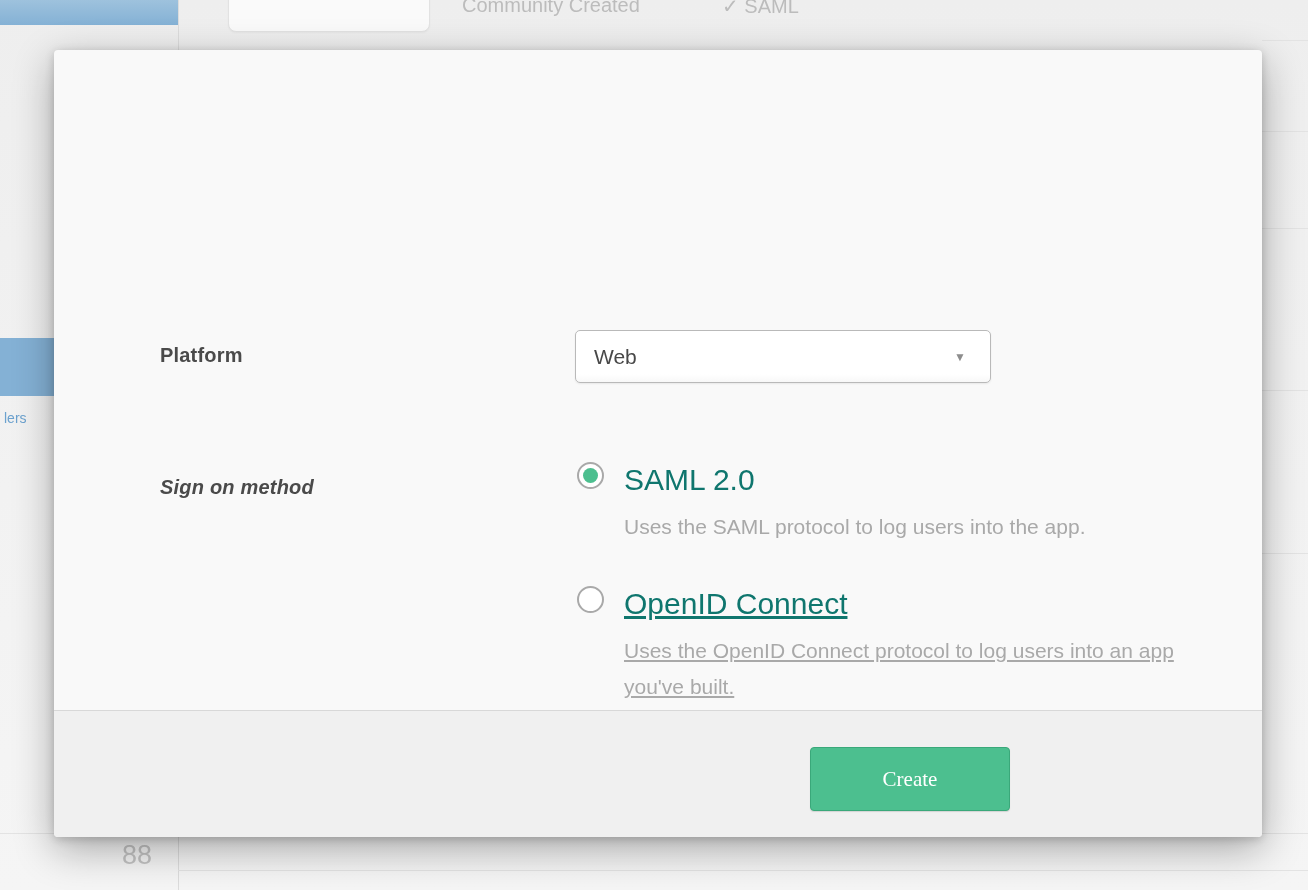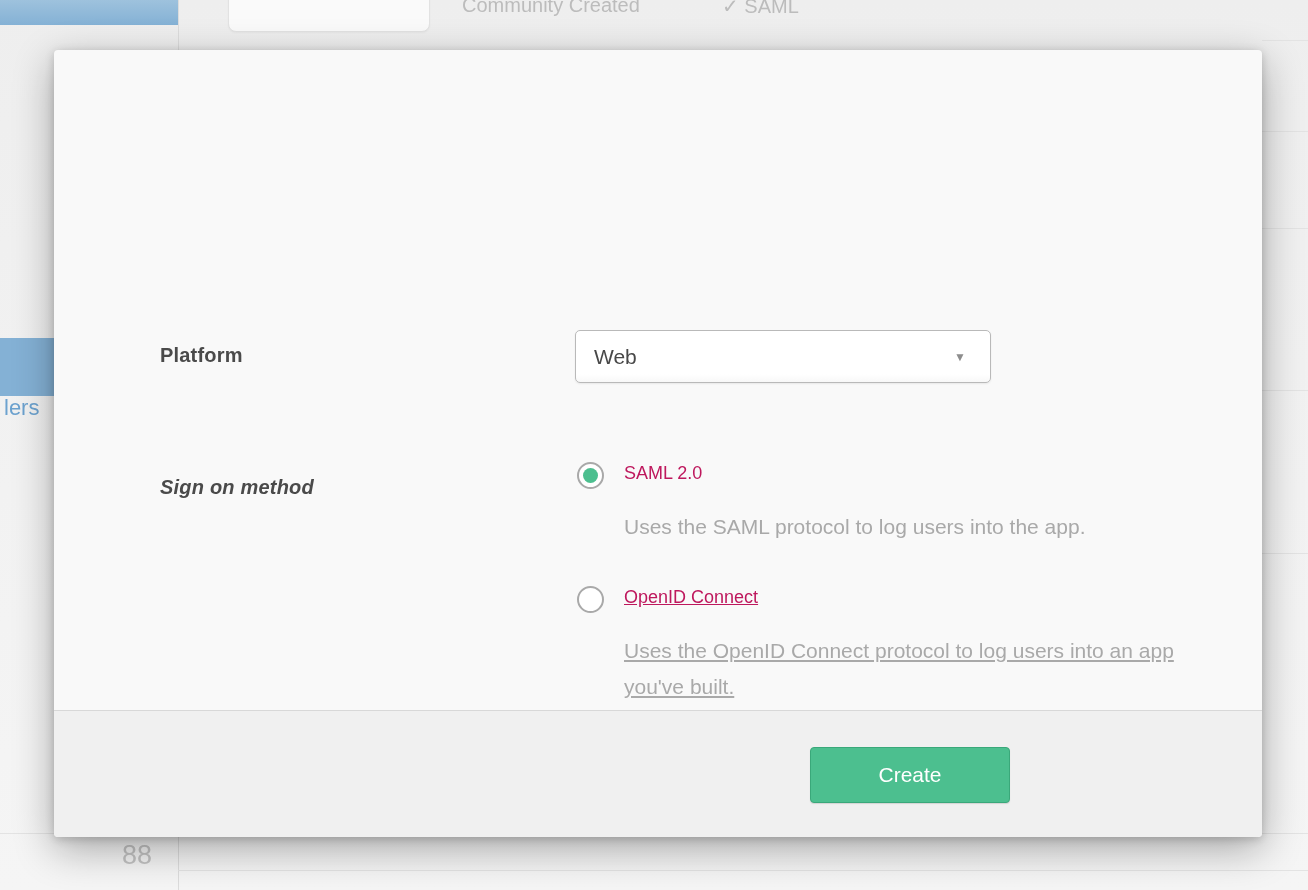--- a/index.html
+++ b/index.html
@@ -31,21 +31,21 @@
   .bd-text {
     position: absolute; color: #bcbcbc; font-size: 20px; white-space: nowrap;
   }
   .bd-community { left: 462px; top: -6px; }
   .bd-saml { left: 722px; top: -6px; }
   .bd-sidebar-highlight {
     position: absolute; left: 0; top: 338px; width: 56px; height: 58px;
     background: #84b1d5;
   }
   .bd-providers {
-    position: absolute; left: 4px; top: 395px; color: #6ca2cf; font-size: 22px;
+    position: absolute; left: 4px; top: 410px; color: #6ca2cf; font-size: 14px;
   }
   .bd-rownum {
     position: absolute; left: 122px; top: 840px; color: #c3c3c3; font-size: 27px;
   }
   .bd-hline { position: absolute; height: 1px; background: #e3e3e3; }
   .hl-1 { left: 1262px; top: 40px;  width: 46px; }
   .hl-2 { left: 1262px; top: 131px; width: 46px; }
   .hl-3 { left: 1262px; top: 228px; width: 46px; }
   .hl-4 { left: 1262px; top: 390px; width: 46px; }
   .hl-5 { left: 1262px; top: 553px; width: 46px; }
@@ -97,40 +97,40 @@
   .radio-outer {
     position: absolute; left: 475px; width: 27px; height: 27px;
     background: #ffffff; border: 2px solid #a9a9a9; border-radius: 50%;
     display: flex; align-items: center; justify-content: center; cursor: pointer;
   }
   .radio-saml   { top: 304px; }
   .radio-openid { top: 428px; }
   .radio-dot { width: 15px; height: 15px; border-radius: 50%; background: #4cbf8f; }
 
   .option-label {
-    position: absolute; left: 522px; color: #be185d; font-size: 18px; cursor: pointer;
+    position: absolute; left: 522px; color: #0f766e; font-size: 30px; cursor: pointer;
   }
   .opt-label-saml   { top: 305px; }
   .opt-label-openid { top: 429px; text-decoration: underline; }
 
   .option-desc {
     position: absolute; left: 522px; color: #a9a9a9; font-size: 21px;
     line-height: 36px; max-width: 610px;
   }
   .opt-desc-saml   { top: 351px; text-align: center; }
   .opt-desc-openid { top: 475px; text-decoration: underline; }
 
   .modal-footer {
     position: absolute; left: 0; top: 660px; width: 100%; height: 127px;
     background: #f0f0f0; border-top: 1px solid #d8d8d8; border-radius: 0 0 4px 4px;
   }
   .btn {
-    position: absolute; top: 36px; height: 56px; border-radius: 4px;
+    position: absolute; top: 36px; height: 64px; border-radius: 4px;
     font-size: 21px; display: flex; align-items: center; justify-content: center;
-    cursor: pointer; font-family: Liberation Sans, sans-serif;
+    cursor: pointer; font-family: Liberation Serif, serif;
   }
   .btn-create {
     left: 756px; width: 200px;
     background: #4cbf8f; border: 1px solid #3aa87a; color: #ffffff;
     box-shadow: 0 1px 1px rgba(0,0,0,0.12);
   }
   .btn-cancel {
     left: 978px; width: 196px;
     background: linear-gradient(180deg, #ffffff, #f6f6f6);
     border: 1px solid #c6c6c6; color: #555555;

